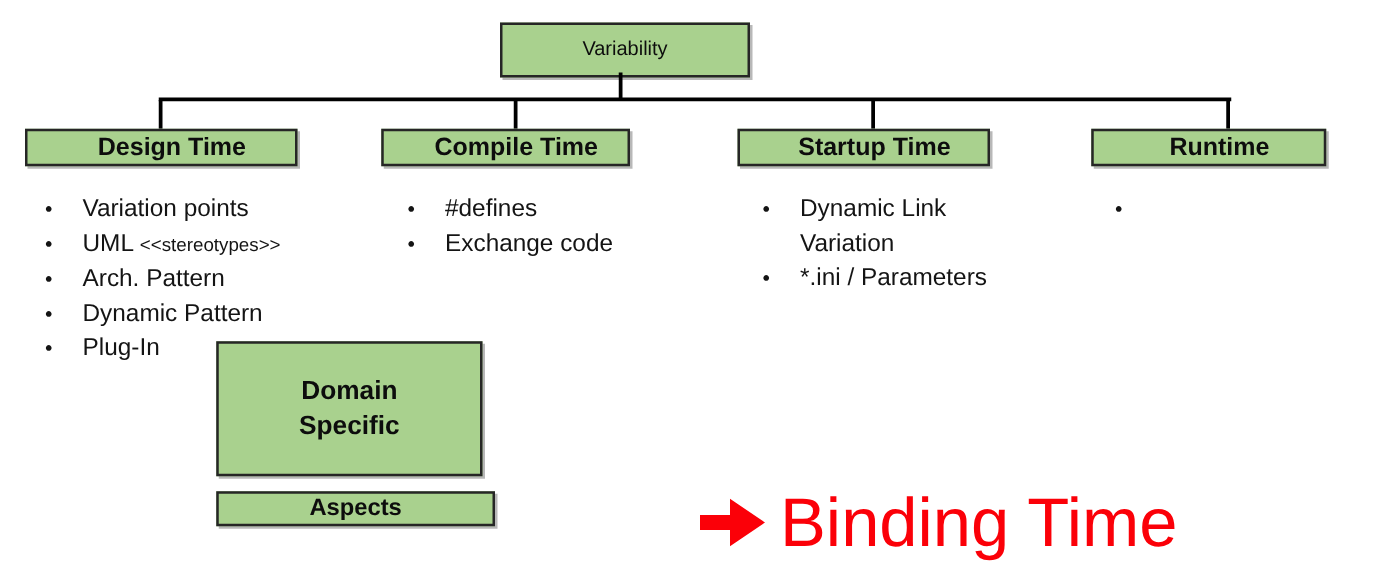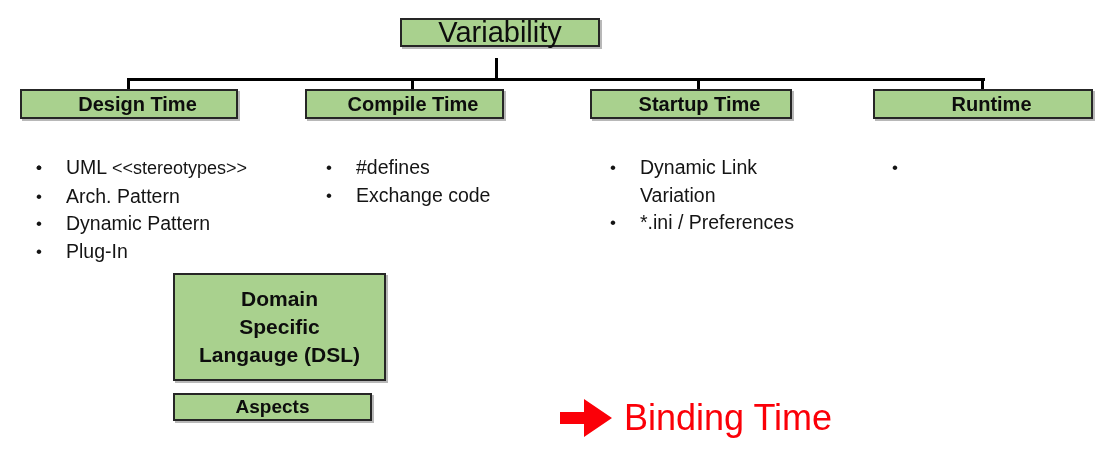--- a/index.html
+++ b/index.html
@@ -7,56 +7,56 @@
     position:relative; width:1115px; height:463px; background:#ffffff;
     font-family:"Liberation Sans","DejaVu Sans",sans-serif; color:#111;
     overflow:hidden;
   }
   .box {
     position:absolute; background:#A9D18E; border:2px solid #262626;
     box-shadow:2px 2px 0 rgba(125,125,125,.55);
     display:flex; align-items:center; justify-content:center;
     box-sizing:border-box; text-align:center; color:#0d0d0d;
   }
-  .title-box   { left:400px; top:18px;  width:200px; height:29px; font-size:29px; }
-  .hdr         { top:89px; height:30px; font-size:20px; font-weight:bold;padding-left:17px; }
+  .title-box   { left:400px; top:18px;  width:200px; height:44px; font-size:16px; }
+  .hdr         { top:103px; height:30px; font-size:20px; font-weight:bold;padding-left:17px; }
   .hdr-design  { left:20px;  width:218px; }
   .hdr-compile { left:305px; width:199px; }
   .hdr-startup { left:590px; width:202px; }
-  .hdr-runtime { left:873px; width:220px; }
+  .hdr-runtime { left:873px; width:188px; }
   .dsl-box     { left:173px; top:273px; width:213px; height:108px;
                  font-size:21px; font-weight:bold; line-height:28px;
                  flex-direction:column; }
-  .aspects-box { left:173px; top:393px; width:199px; height:28px;
+  .aspects-box { left:173px; top:393px; width:223px; height:28px;
                  font-size:19px; font-weight:bold; }
 
   .line { position:absolute; background:#000; }
   .trunk   { left:495px; top:58px; width:3px; height:22px; }
   .hbar    { left:127px; top:78px; width:858px; height:3px; }
   .drop    { top:80px; width:3px; height:23px; }
   .drop-1  { left:127px; }
   .drop-2  { left:411px; }
   .drop-3  { left:697px; }
   .drop-4  { left:981px; }
 
   ul.blist { position:absolute; top:154px; list-style:none; margin:0; padding:0;
              font-size:19.5px; line-height:27.5px; color:#141414; }
   ul.blist li { position:relative; padding-left:38px; }
   ul.blist li .bullet { position:absolute; left:8px; top:0; font-size:17px; }
   .list-design  { left:28px;  width:270px; }
   .list-compile { left:318px; width:230px; }
   .list-startup { left:602px; width:200px; }
   .list-runtime { left:884px; width:220px; }
   .list-startup li { max-width:168px; }
-  .suffix { font-size:18px; letter-spacing:0; }
+  .suffix { font-size:15px; letter-spacing:0; }
 
   .binding { position:absolute; left:560px; top:394px; display:flex;
              align-items:center; }
   .binding .arrow { width:52px; height:42px; display:block; }
-  .binding .label { color:#FB0008; font-size:36px; line-height:48px;
+  .binding .label { color:#FB0008; font-size:55px; line-height:48px;
                     margin-left:12px; white-space:nowrap; }
 </style>
 </head>
 <body>
 
 <div id="canvas">
 
   <div class="box title-box">Variability</div>
 
   <div class="line trunk"></div>
@@ -67,20 +67,21 @@
   <div class="line drop drop-4"></div>
 
   <div class="box hdr hdr-design">Design Time</div>
   <div class="box hdr hdr-compile">Compile Time</div>
   <div class="box hdr hdr-startup">Startup Time</div>
   <div class="box hdr hdr-runtime">Runtime</div>
 
   <ul class="blist list-design">
     <li>
       <span class="bullet">•</span>
+      <span>Variation points</span>
     </li>
     <li>
       <span class="bullet">•</span>
       <span>UML</span>
       <span class="suffix">&lt;&lt;stereotypes&gt;&gt;</span>
     </li>
     <li>
       <span class="bullet">•</span>
       <span>Arch. Pattern</span>
     </li>
@@ -105,34 +106,33 @@
     </li>
   </ul>
 
   <ul class="blist list-startup">
     <li>
       <span class="bullet">•</span>
       <span>Dynamic Link Variation</span>
     </li>
     <li>
       <span class="bullet">•</span>
-      <span>*.ini / Preferences</span>
+      <span>*.ini / Parameters</span>
     </li>
   </ul>
 
   <ul class="blist list-runtime">
     <li>
       <span class="bullet">•</span>
     </li>
   </ul>
 
   <div class="box dsl-box">
     <span>Domain</span>
     <span>Specific</span>
-    <span>Langauge (DSL)</span>
   </div>
 
   <div class="box aspects-box">Aspects</div>
 
   <div class="binding">
     <svg class="arrow" viewBox="0 0 52 42" xmlns="http://www.w3.org/2000/svg" aria-hidden="true">
       <polygon points="0,15 24,15 24,2 52,21 24,40 24,27 0,27" fill="#FB0008"></polygon>
     </svg>
     <span class="label">Binding Time</span>
   </div>

